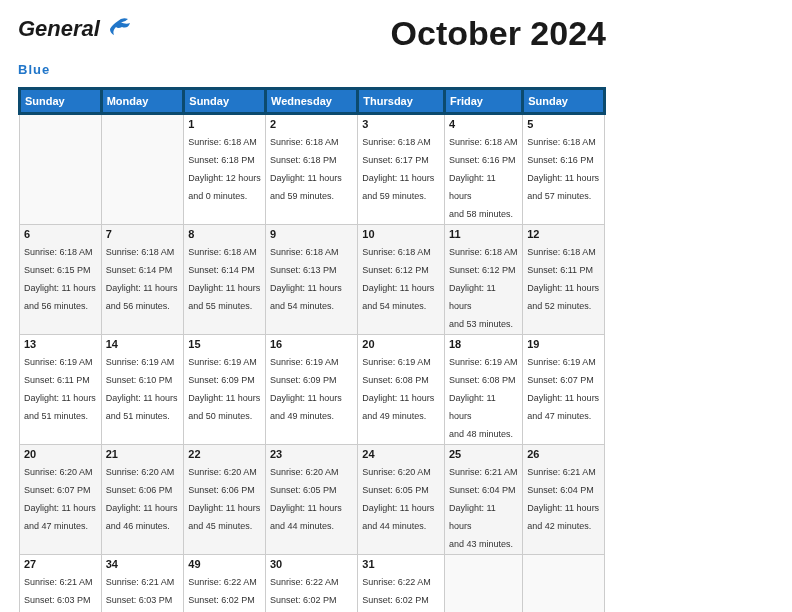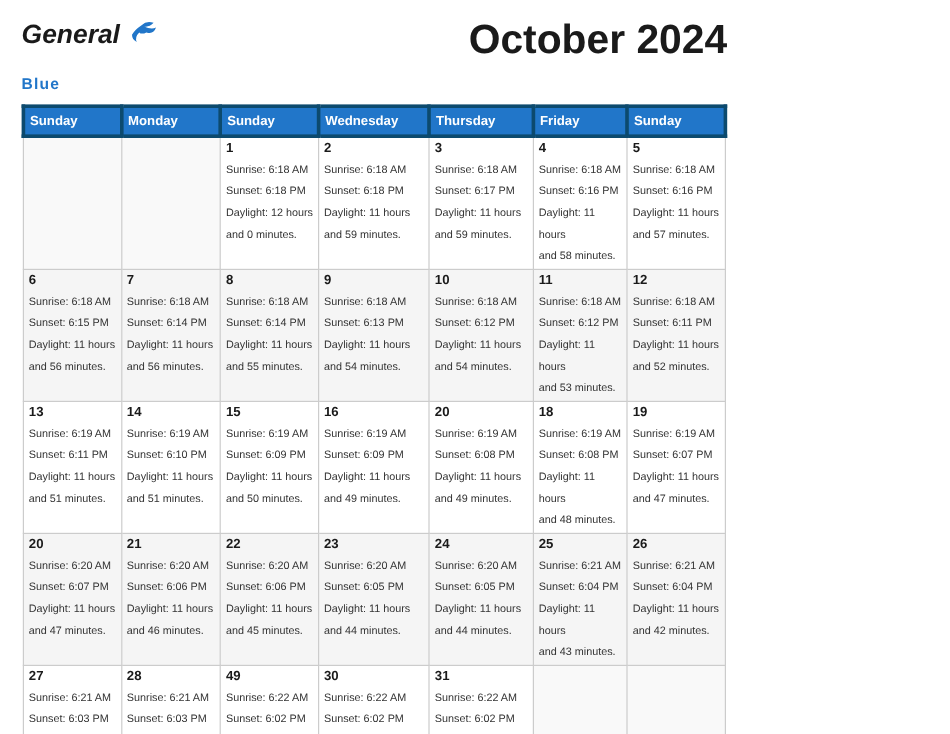--- a/index.html
+++ b/index.html
@@ -236,21 +236,21 @@
         <span class="day-num">26</span>
         <span class="day-detail">Sunrise: 6:21 AM<br>Sunset: 6:04 PM<br>Daylight: 11 hours<br>and 42 minutes.</span>
       </td>
         </tr>
         <tr>
           <td>
         <span class="day-num">27</span>
         <span class="day-detail">Sunrise: 6:21 AM<br>Sunset: 6:03 PM<br>Daylight: 11 hours<br>and 42 minutes.</span>
       </td>
           <td>
-        <span class="day-num">28</span>
+        <span class="day-num">34</span>
         <span class="day-detail">Sunrise: 6:21 AM<br>Sunset: 6:03 PM<br>Daylight: 11 hours<br>and 41 minutes.</span>
       </td>
           <td>
         <span class="day-num">49</span>
         <span class="day-detail">Sunrise: 6:22 AM<br>Sunset: 6:02 PM<br>Daylight: 11 hours<br>and 40 minutes.</span>
       </td>
           <td>
         <span class="day-num">30</span>
         <span class="day-detail">Sunrise: 6:22 AM<br>Sunset: 6:02 PM<br>Daylight: 11 hours<br>and 40 minutes.</span>
       </td>

